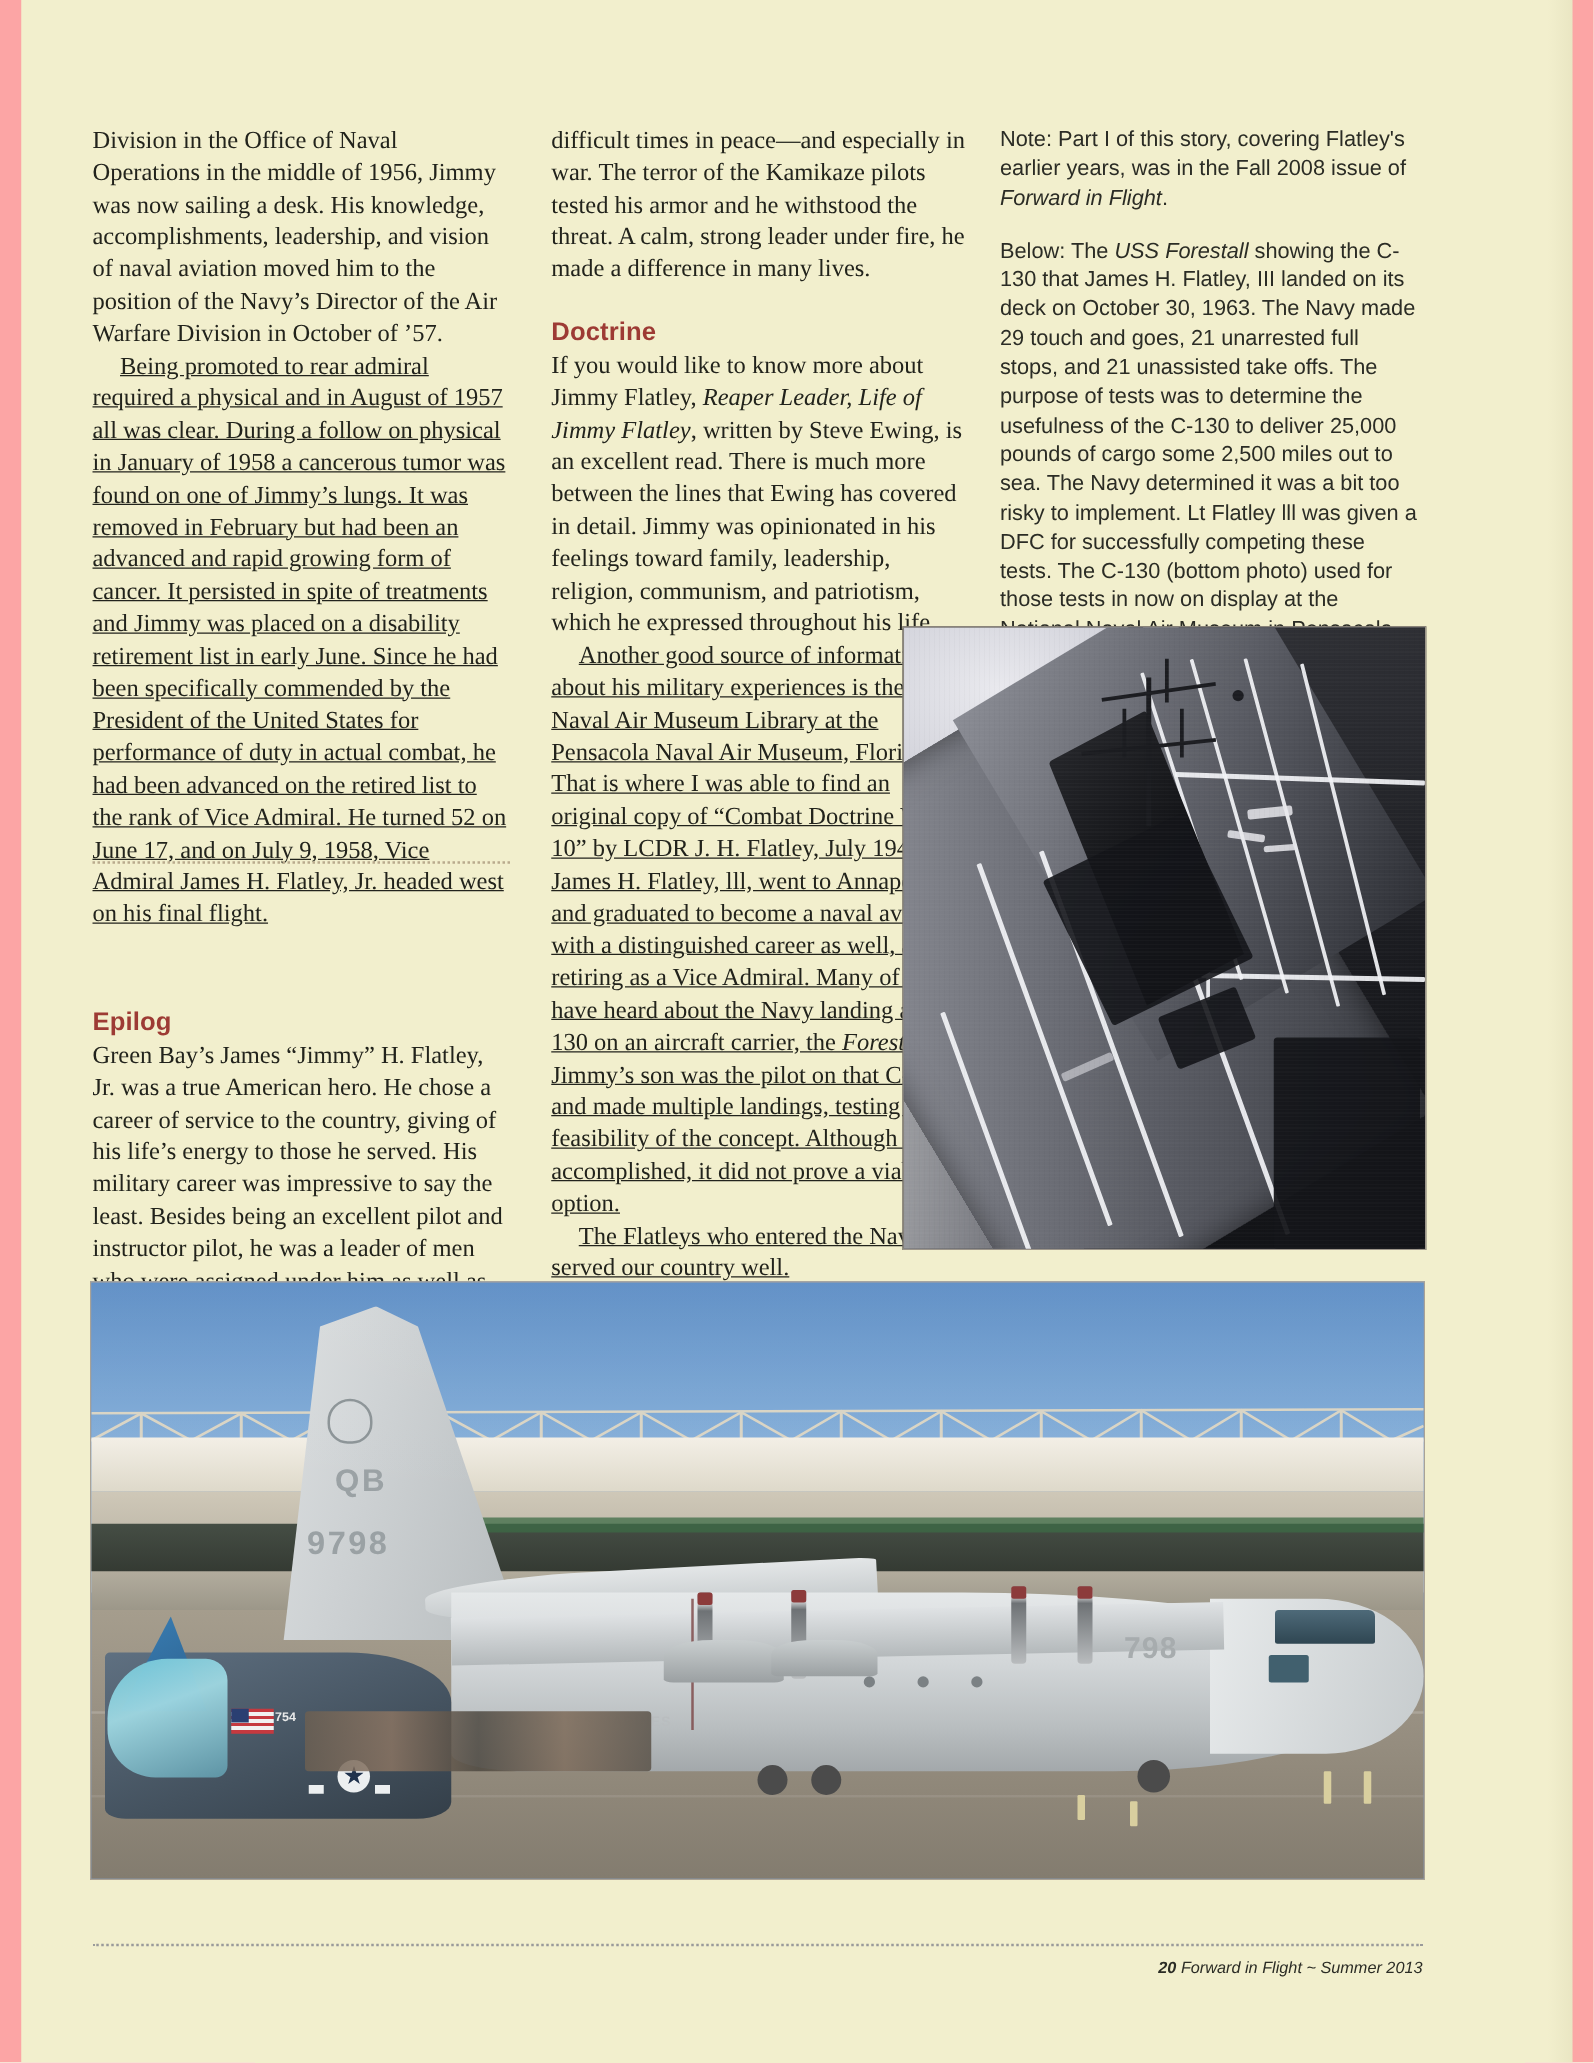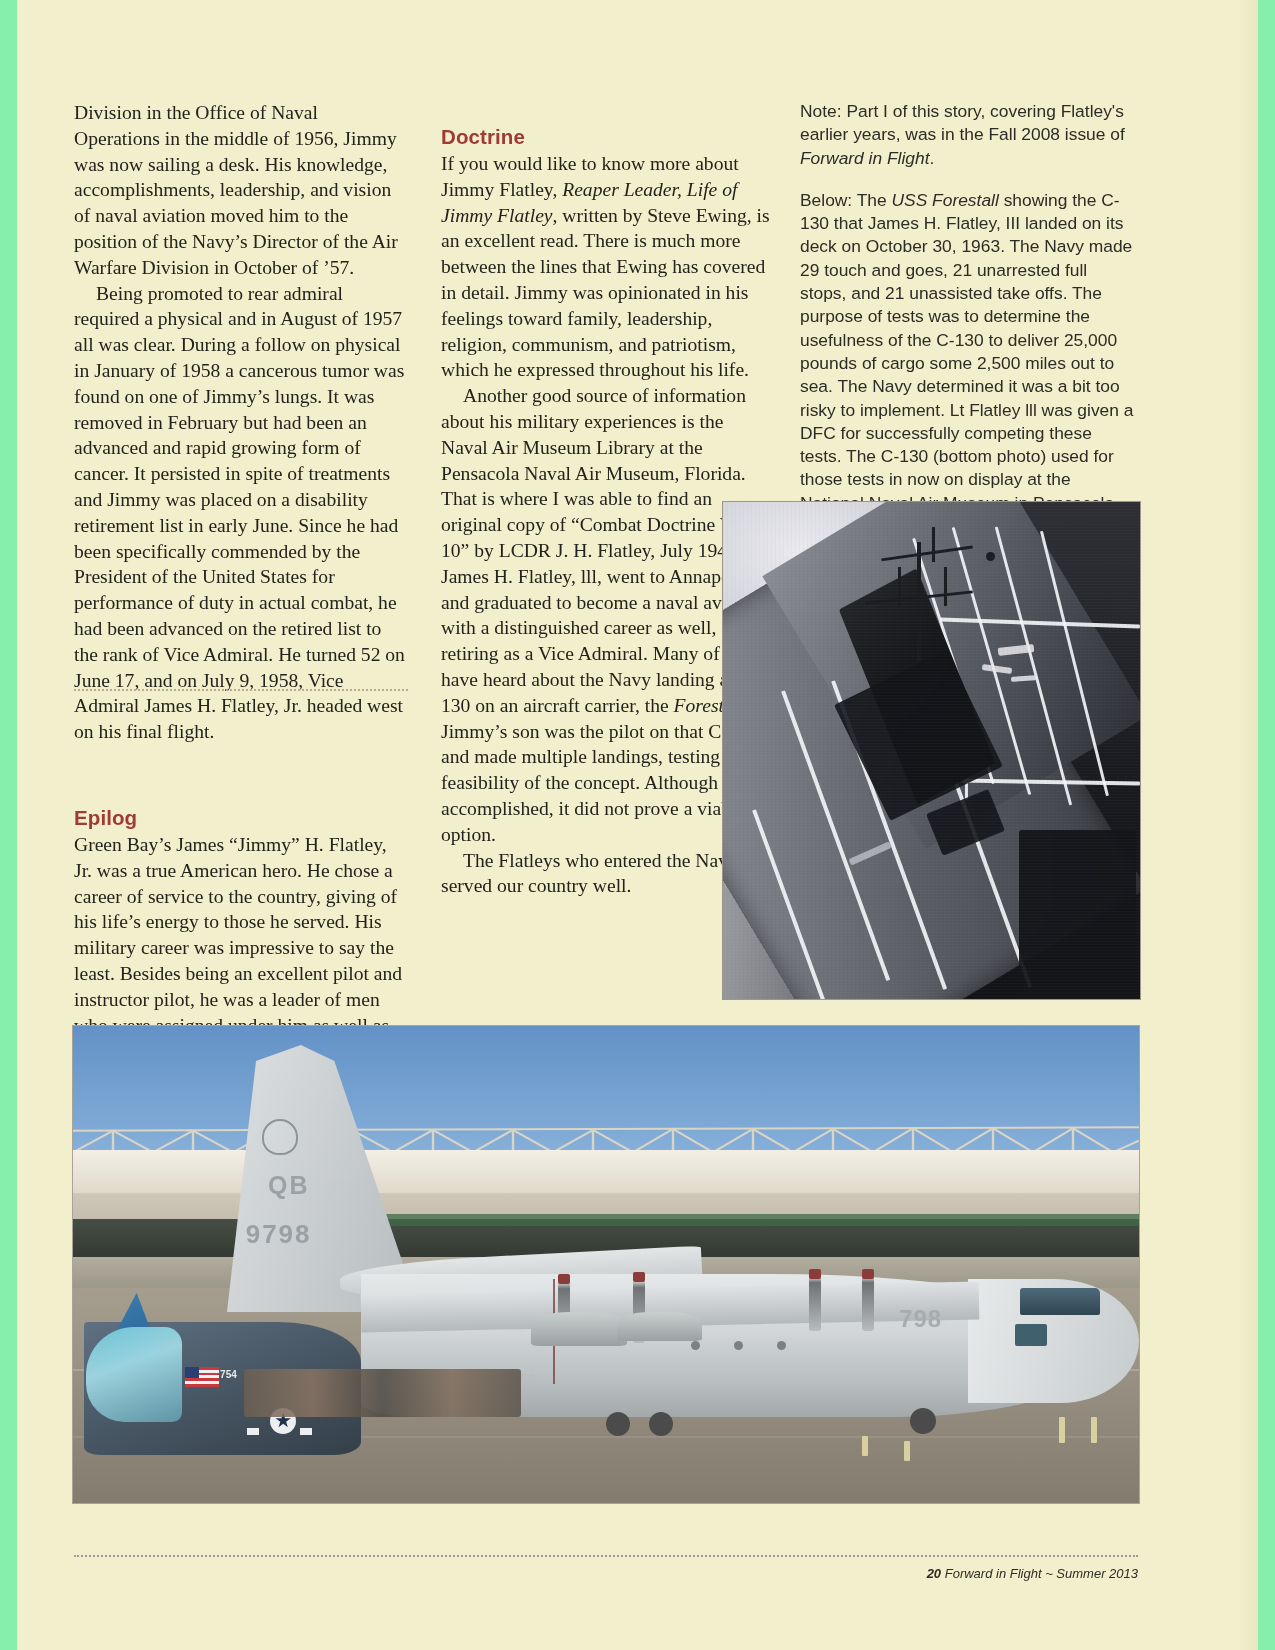--- a/index.html
+++ b/index.html
@@ -6,21 +6,21 @@
   body{
     width:1275px;height:1650px;
     background:#ffffff;
     font-family:"Liberation Serif", serif;
     overflow:hidden;
     position:relative;
   }
   
   #page{
     position:absolute;left:0;top:0;width:1275px;height:1650px;
-    background:#86efac;
+    background:#fca5a5;
   }
   #paper{
     position:absolute;left:17px;top:0px;width:1241px;height:1650px;
     background:#f2efcd;
   }
   #paper:after{
     content:"";position:absolute;right:0;top:0;width:20px;height:100%;
     background:linear-gradient(to right,rgba(0,0,0,0) 0%,rgba(120,110,60,.07) 100%);
   }
   
@@ -28,21 +28,21 @@
   #col1{left:74px;width:334px;}
   #col2{left:441px;width:333px;}
   #col3{left:800px;width:338px;}
 
   .serif-body{
     font-family:"Liberation Serif", serif;
     font-size:19.6px;line-height:25.8px;color:#22231c;
     text-align:left;
   }
   .serif-body p{margin:0;}
-  .serif-body p.ind{text-indent:22px;}
+  .serif-body p.ind{text-indent:22px;text-decoration:underline;}
 
   .sans-body{
     font-family:"Liberation Sans", sans-serif;
     font-size:17.4px;line-height:23.3px;color:#2b2c25;
   }
   .sans-body p{margin:0 0 19px 0;}
   .sans-body p:last-child{margin-bottom:0;}
 
   .sec-head{
     font-family:"Liberation Sans", sans-serif;
@@ -297,20 +297,21 @@
     <p class="ind">Being promoted to rear admiral required a physical and in August of 1957 all was clear. During a follow on physical in January of 1958 a cancerous tumor was found on one of Jimmy’s lungs. It was removed in February but had been an advanced and rapid growing form of cancer. It persisted in spite of treatments and Jimmy was placed on a disability retirement list in early June. Since he had been specifically commended by the President of the United States for performance of duty in actual combat, he had been advanced on the retired list to the rank of Vice Admiral. He turned 52 on June 17, and on July 9, 1958, Vice Admiral James H. Flatley, Jr. headed west on his final flight.</p>
     <div class="gap"></div>
     <div style="height:36px"></div>
     <h2 class="sec-head">Epilog</h2>
     <p>Green Bay’s James “Jimmy” H. Flatley, Jr. was a true American hero. He chose a career of service to the country, giving of his life’s energy to those he served. His military career was impressive to say the least. Besides being an excellent pilot and instructor pilot, he was a leader of men who were assigned under him as well as those around him. The devout Christian principles that he carried close to his heart throughout his life led him through</p>
   </div>
 
   <div class="dotrule" id="rule-epilog"></div>
 
   <div class="col serif-body" id="col2">
+    <p>difficult times in peace—and especially in war. The terror of the Kamikaze pilots tested his armor and he withstood the threat. A calm, strong leader under fire, he made a difference in many lives.</p>
     <div style="height:25px"></div>
     <h2 class="sec-head">Doctrine</h2>
     <p><span>If you would like to know more about Jimmy Flatley, </span><i>Reaper Leader, Life of Jimmy Flatley</i><span>, written by Steve Ewing, is an excellent read. There is much more between the lines that Ewing has covered in detail. Jimmy was opinionated in his feelings toward family, leadership, religion, communism, and patriotism, which he expressed throughout his life.</span></p>
     <p class="ind"><span>Another good source of information about his military experiences is the Naval Air Museum Library at the Pensacola Naval Air Museum, Florida. That is where I was able to find an original copy of “Combat Doctrine VF 10” by LCDR J. H. Flatley, July 1942. James H. Flatley, lll, went to Annapolis and graduated to become a naval aviator with a distinguished career as well, also retiring as a Vice Admiral. Many of us have heard about the Navy landing a C-130 on an aircraft carrier, the </span><i>Forestall</i><span>. Jimmy’s son was the pilot on that C-130 and made multiple landings, testing the feasibility of the concept. Although it was accomplished, it did not prove a viable option.</span></p>
     <p class="ind">The Flatleys who entered the Navy served our country well.</p>
   </div>
 
   <div class="col sans-body" id="col3">
     <p><span>Note: Part I of this story, covering Flatley's earlier years, was in the Fall 2008 issue of </span><i>Forward in Flight</i><span>.</span></p>
     <p><span>Below: The </span><i>USS Forestall</i><span> showing the C-130 that James H. Flatley, III landed on its deck on October 30, 1963. The Navy made 29 touch and goes, 21 unarrested full stops, and 21 unassisted take offs. The purpose of tests was to determine the usefulness of the C-130 to deliver 25,000 pounds of cargo some 2,500 miles out to sea. The Navy determined it was a bit too risky to implement. Lt Flatley lll was given a DFC for successfully competing these tests. The C-130 (bottom photo) used for those tests in now on display at the National Naval Air Museum in Pensacola, Florida. </span><span class="wahf"><span class="tiny">Wisconsin Aviation Hall of Fame</span><span class="wing"></span><span class="wa">WA</span><span class="hf">HF</span><span class="sub">Wisconsin Aviation Hall of Fame</span></span></p>

